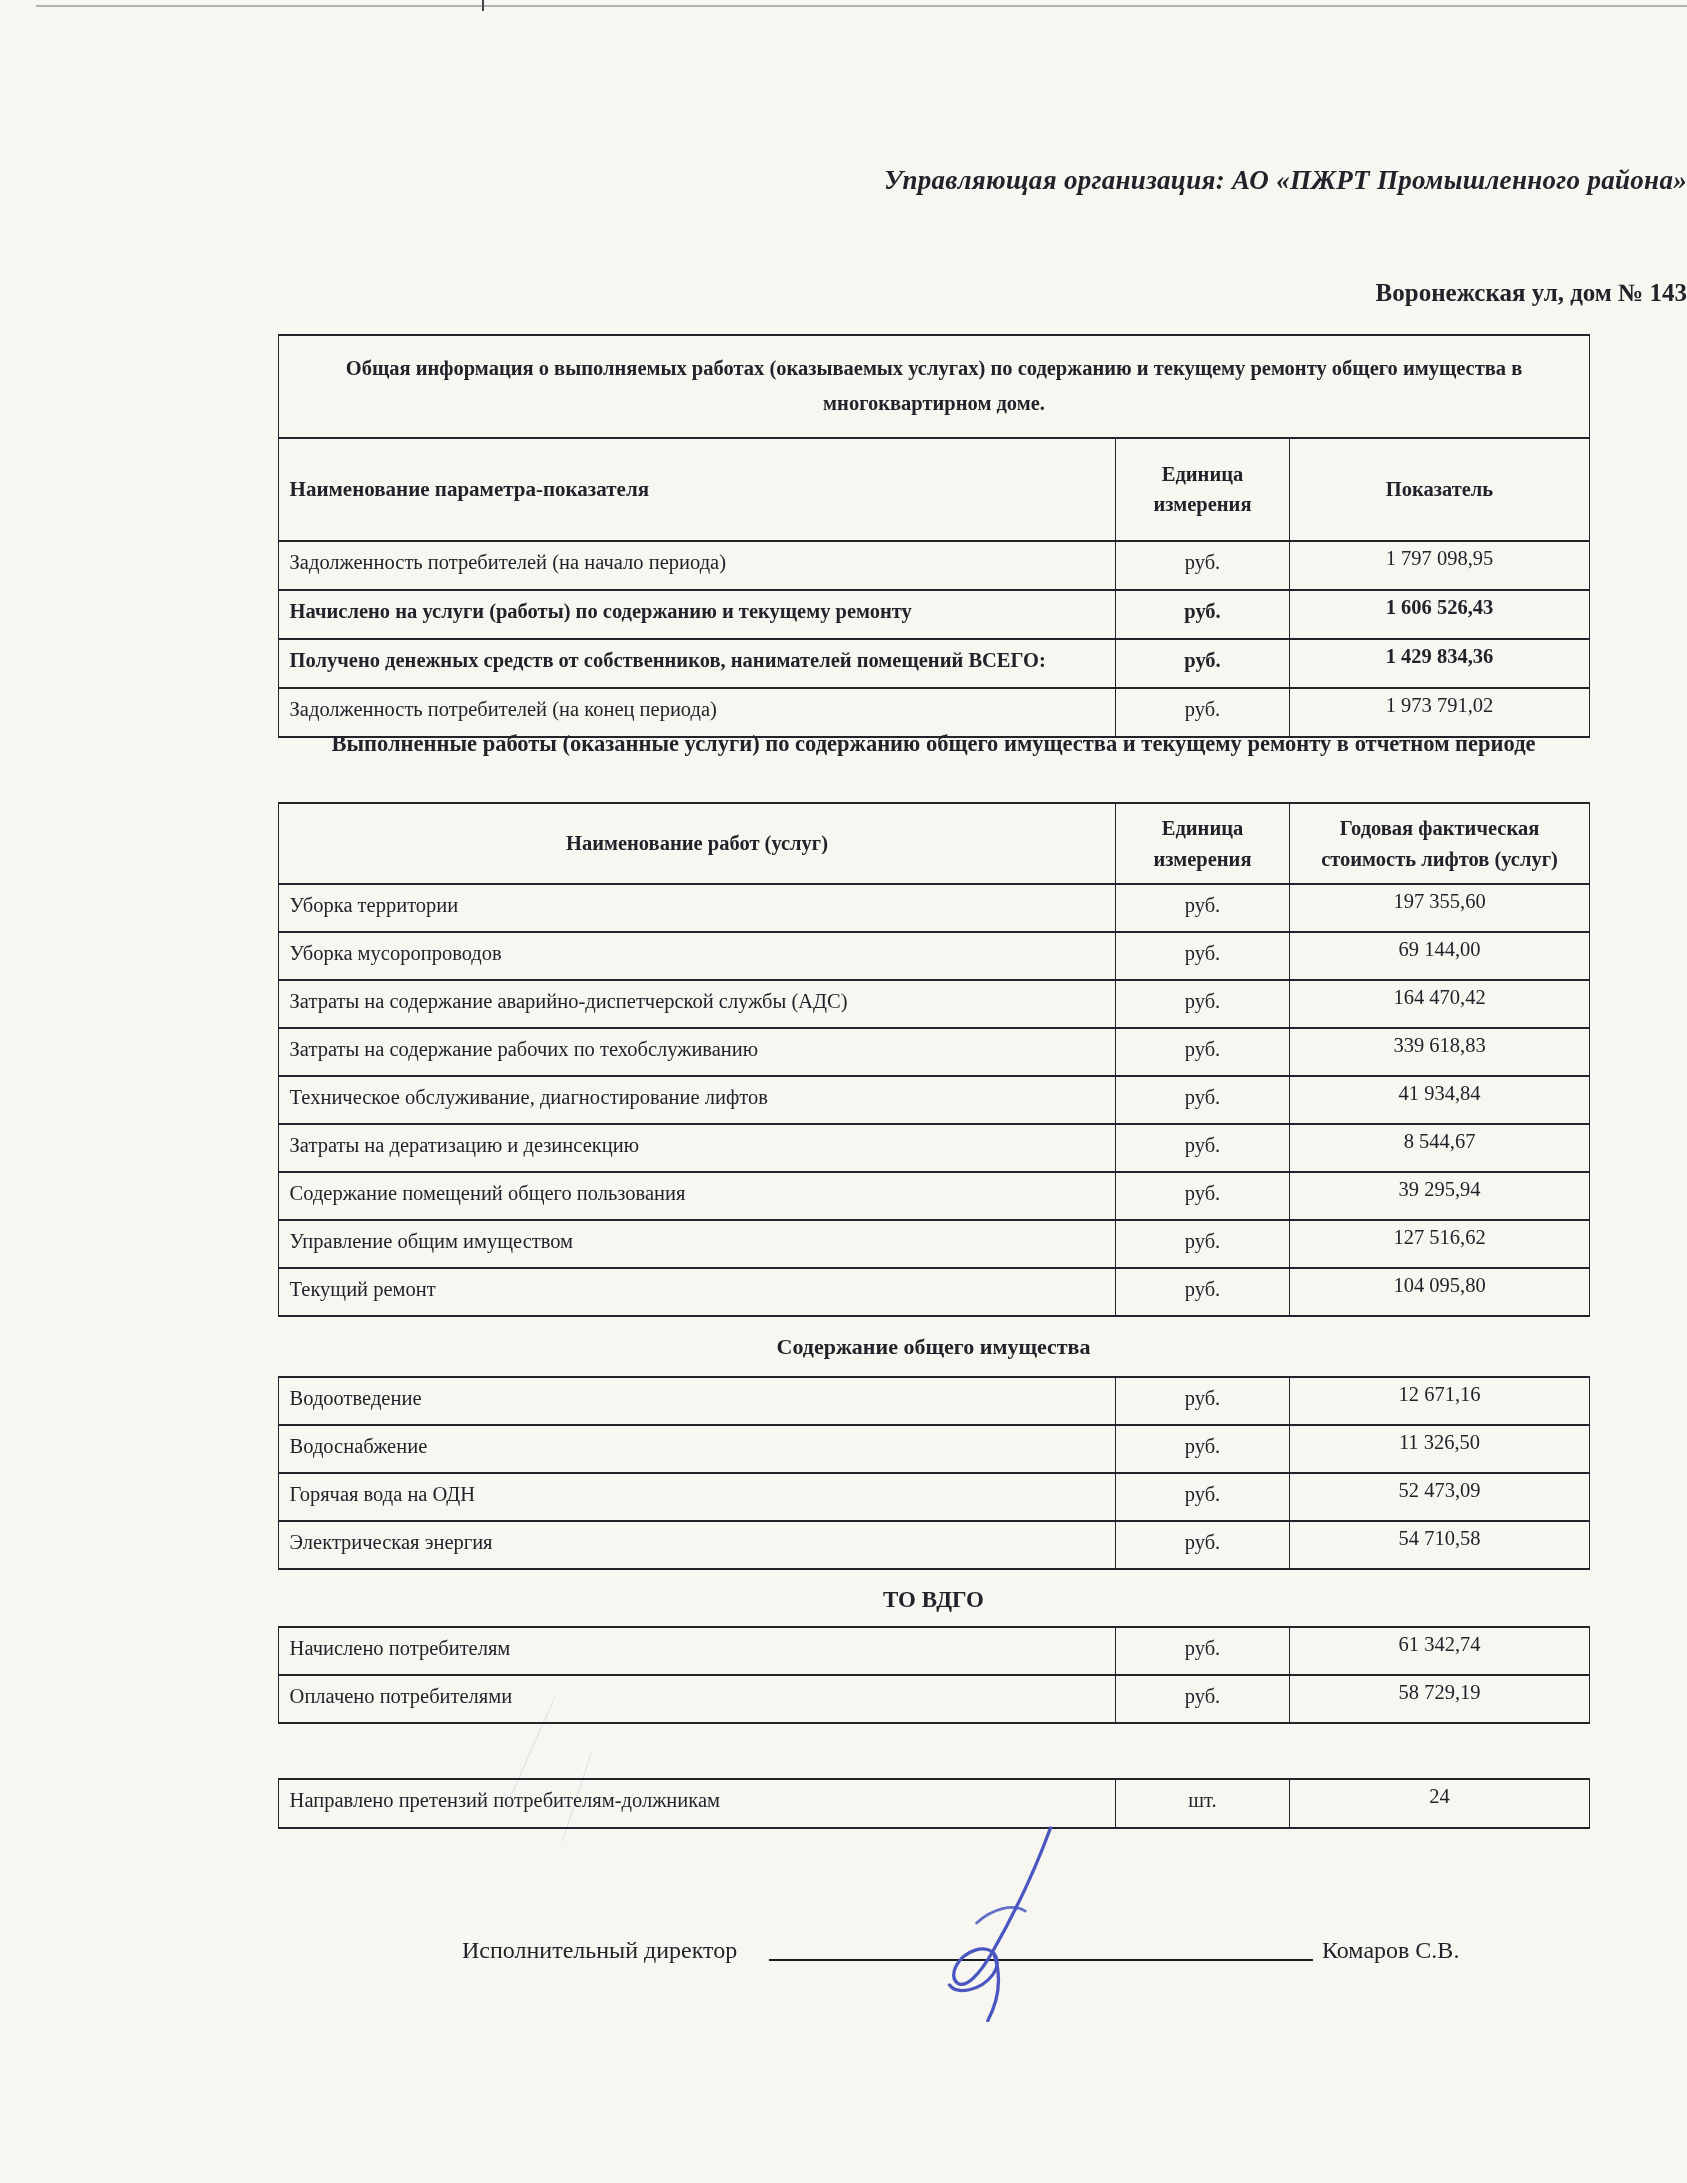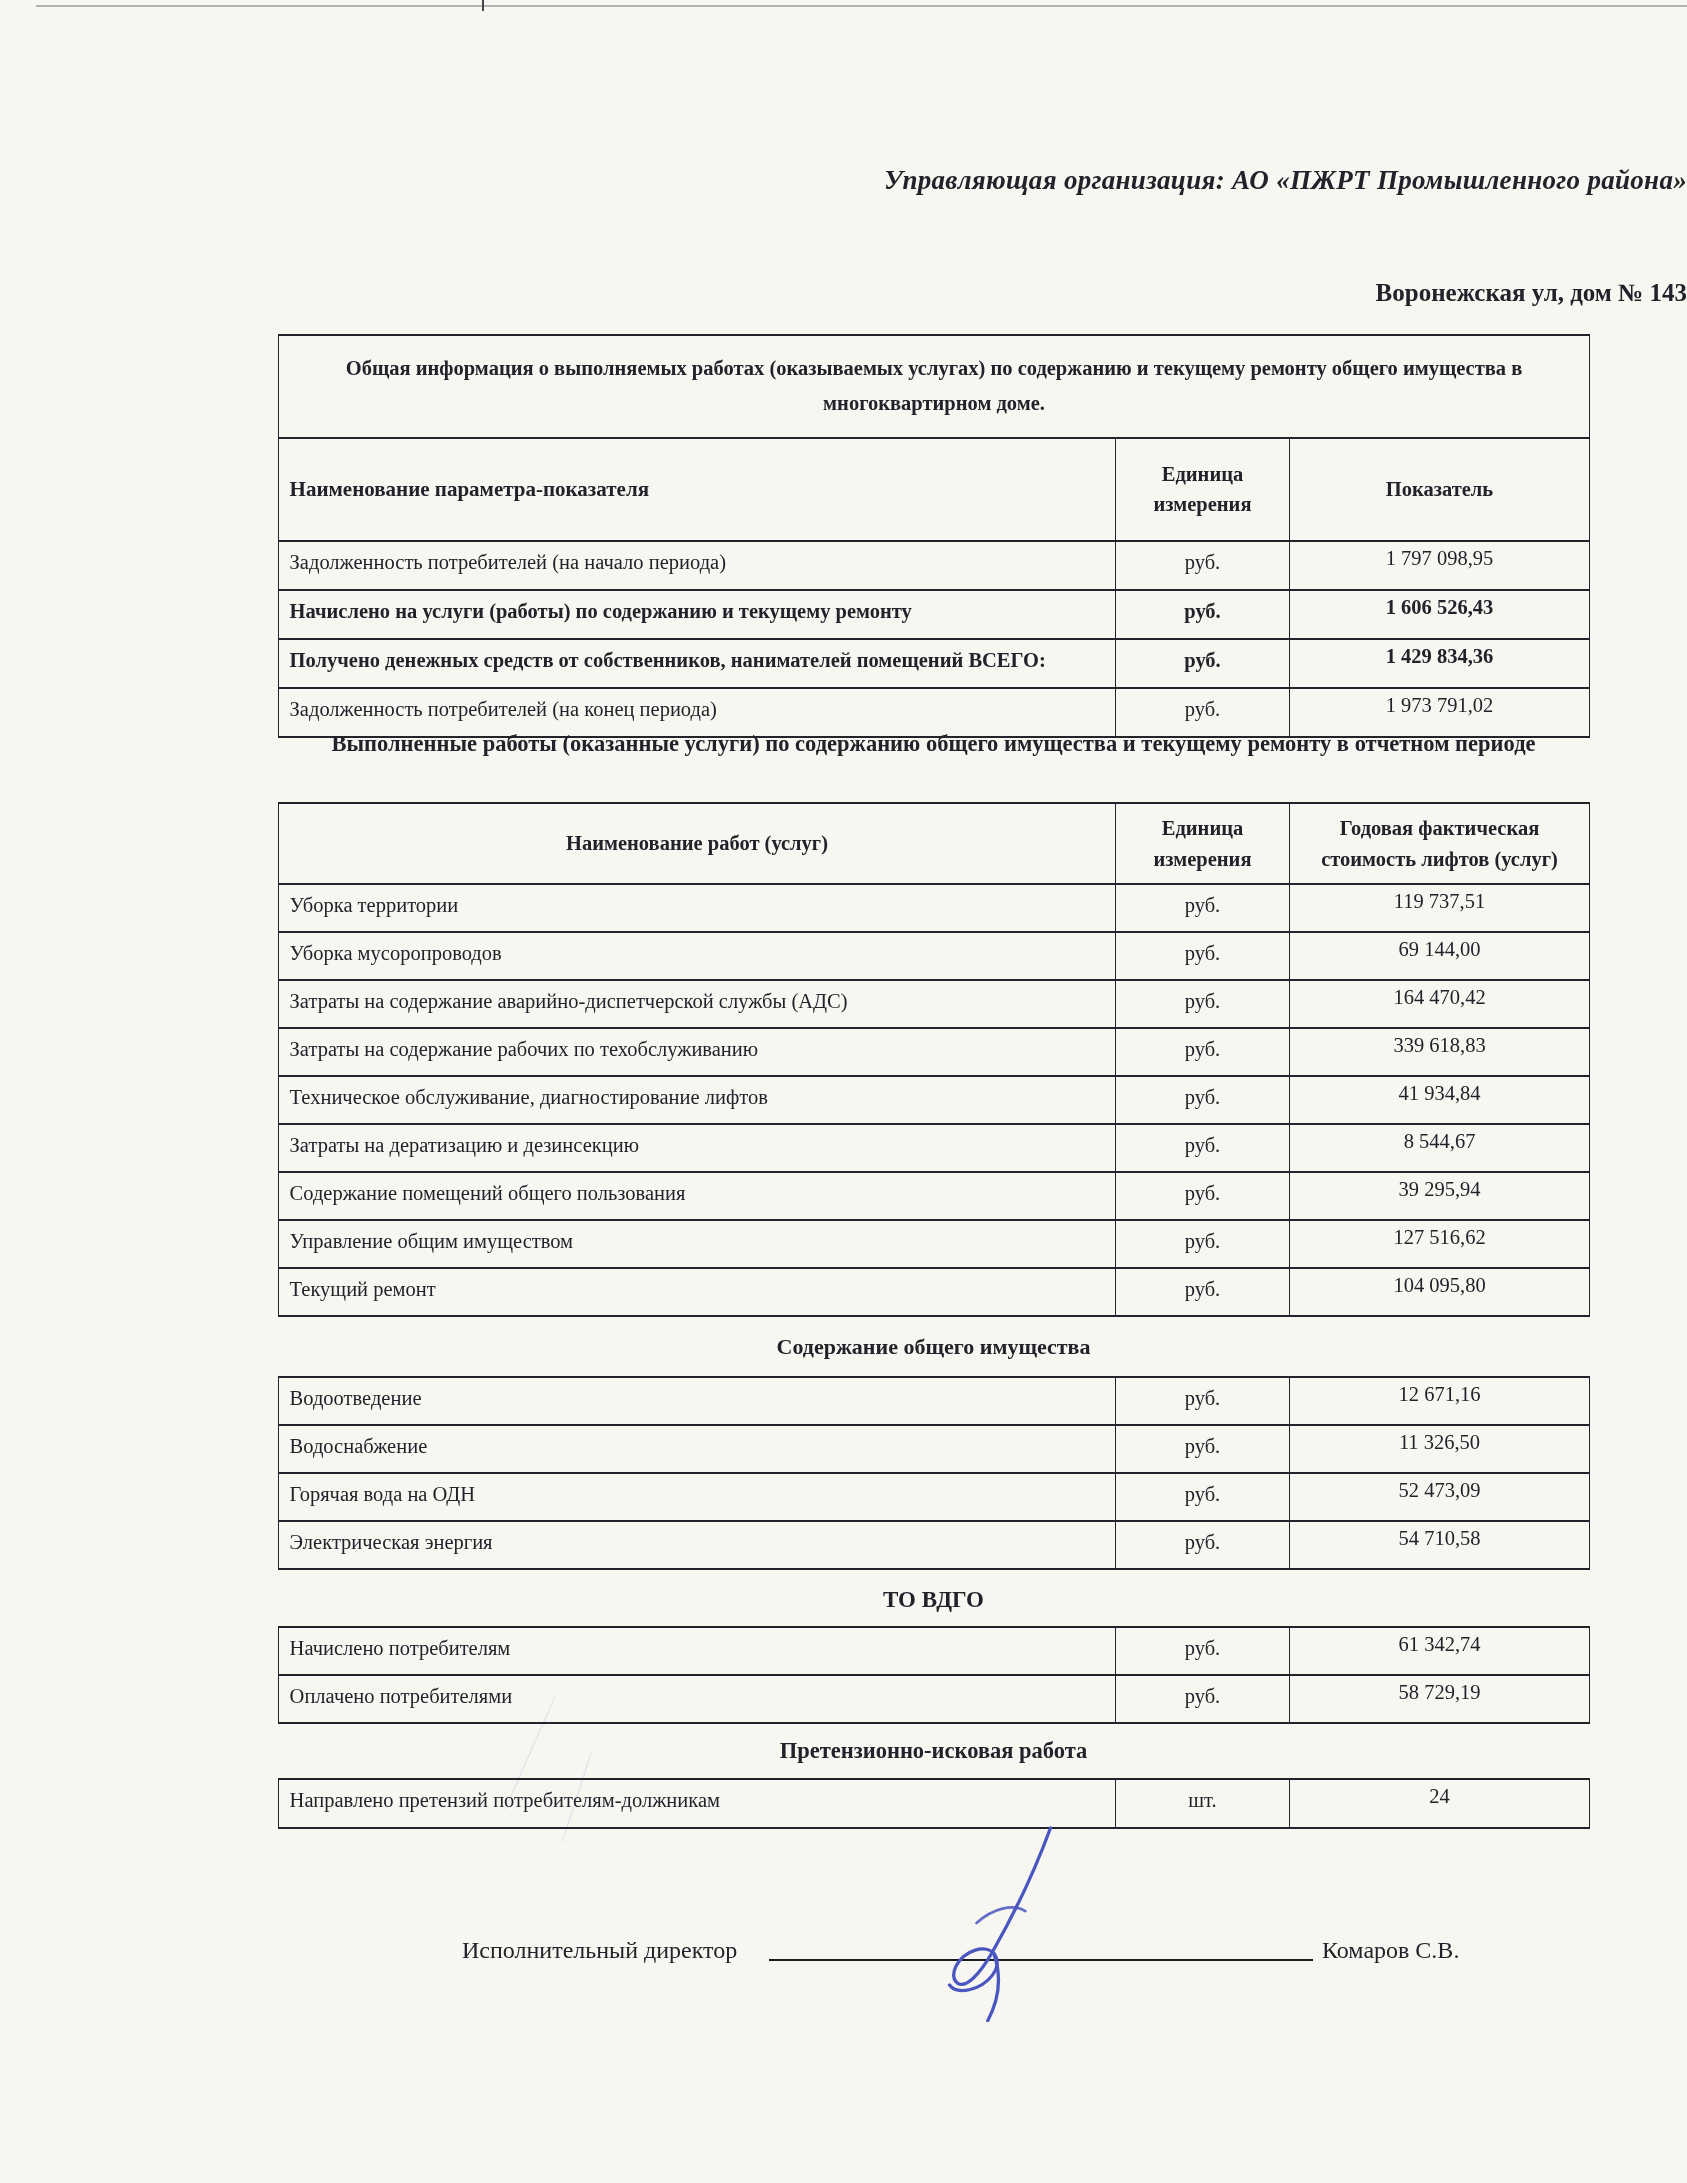--- a/index.html
+++ b/index.html
@@ -133,21 +133,21 @@
       <tr>
         <th class="h-center">Наименование работ (услуг)</th>
         <th class="h-center">Единица измерения</th>
         <th class="h-center">Годовая фактическая стоимость лифтов (услуг)</th>
       </tr>
     </thead>
     <tbody>
   <tr>
     <td class="c-name">Уборка территории</td>
     <td class="c-unit">руб.</td>
-    <td class="c-val">119 737,51</td>
+    <td class="c-val">197 355,60</td>
   </tr>
 
   <tr>
     <td class="c-name">Уборка мусоропроводов</td>
     <td class="c-unit">руб.</td>
     <td class="c-val">69 144,00</td>
   </tr>
 
   <tr>
     <td class="c-name">Затраты на содержание аварийно-диспетчерской службы (АДС)</td>
@@ -242,21 +242,20 @@
   </tr>
 
   <tr>
     <td class="c-name">Оплачено потребителями</td>
     <td class="c-unit">руб.</td>
     <td class="c-val">58 729,19</td>
   </tr>
 </tbody>
   </table>
 
-  <div class="sec-title sec-claims">Претензионно-исковая работа</div>
   <table class="doc-table t5">
     <colgroup>
         <col class="c1">
         <col class="c2">
         <col class="c3">
       </colgroup>
     <tbody>
   <tr>
     <td class="c-name">Направлено претензий потребителям-должникам</td>
     <td class="c-unit">шт.</td>

